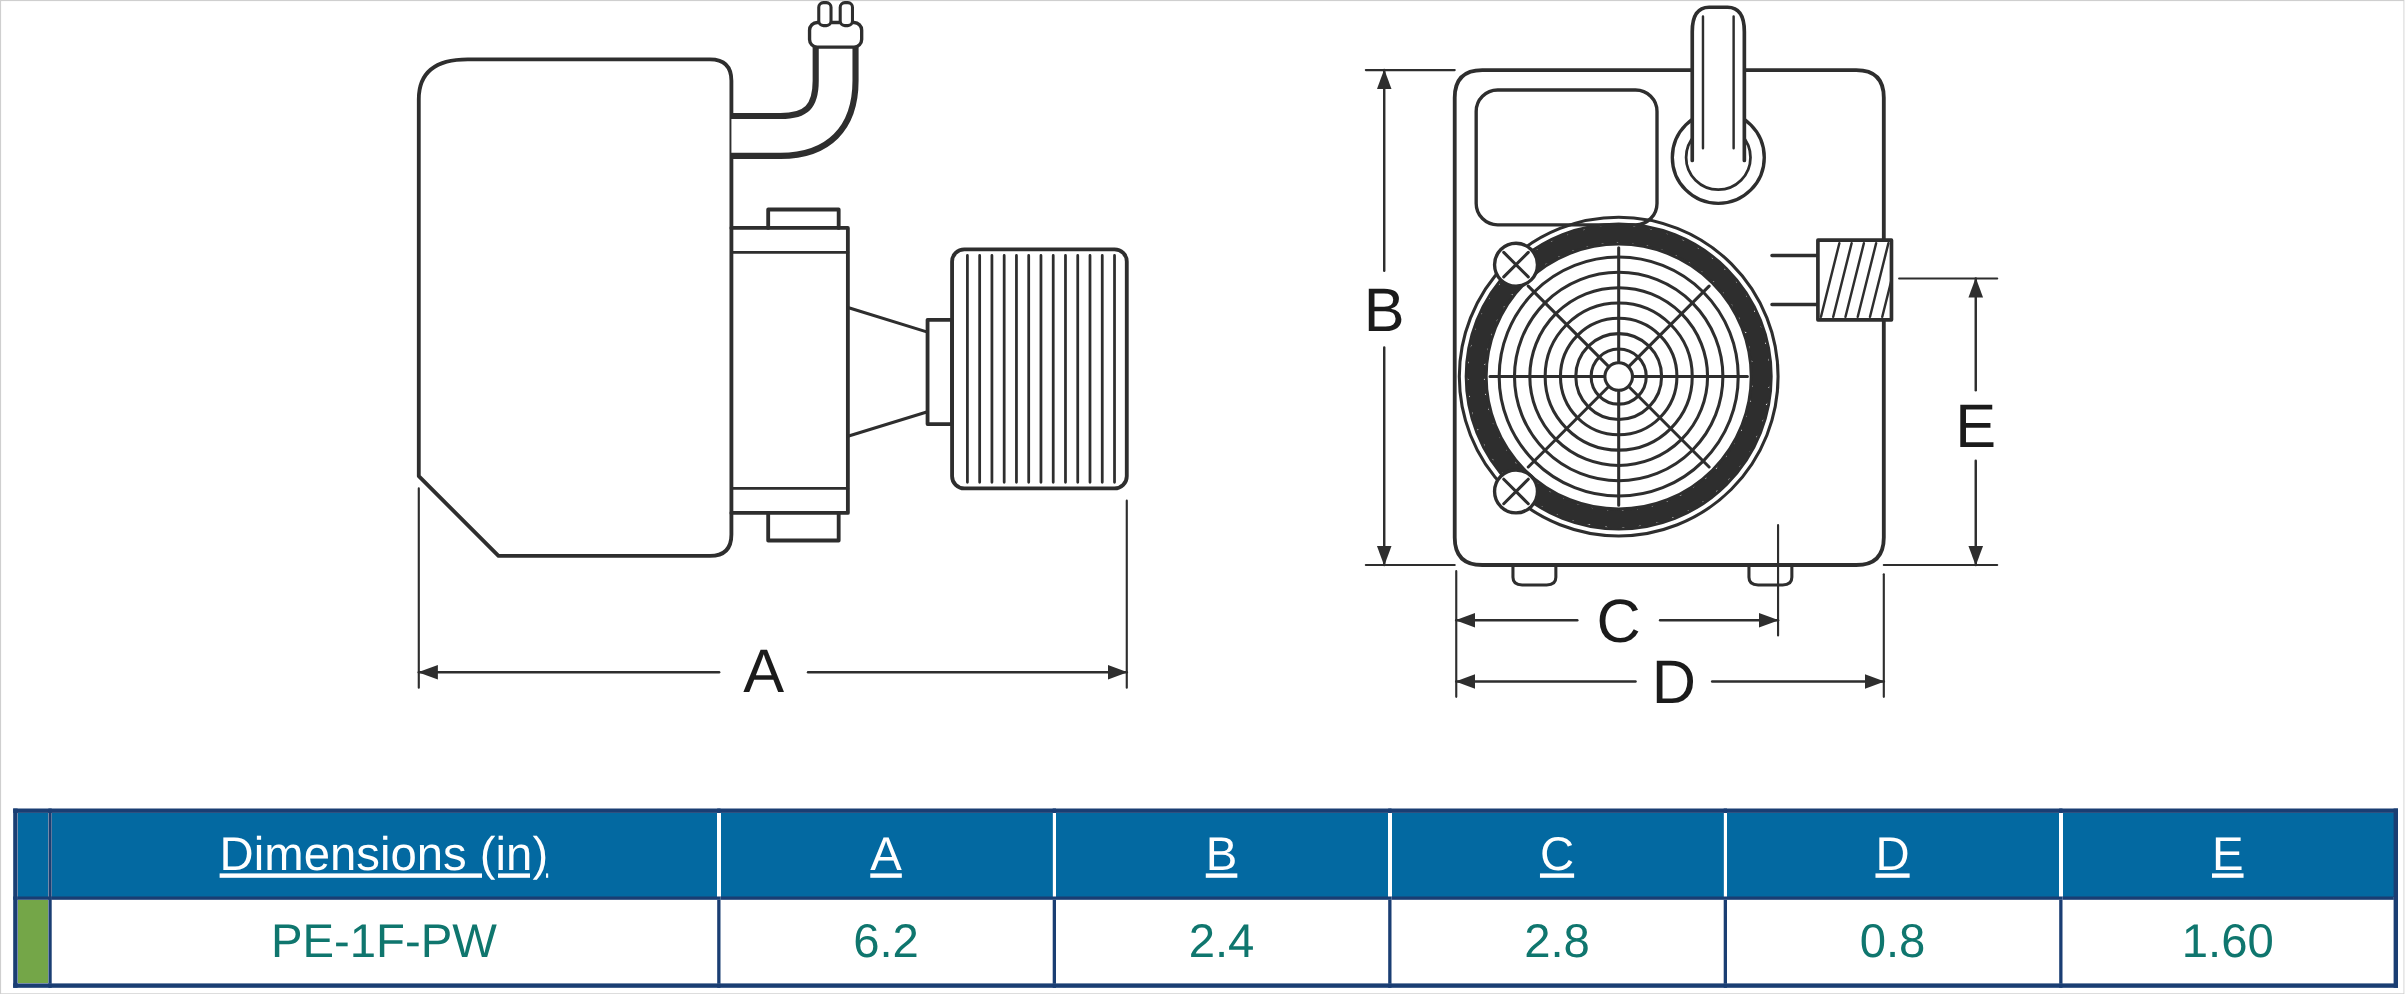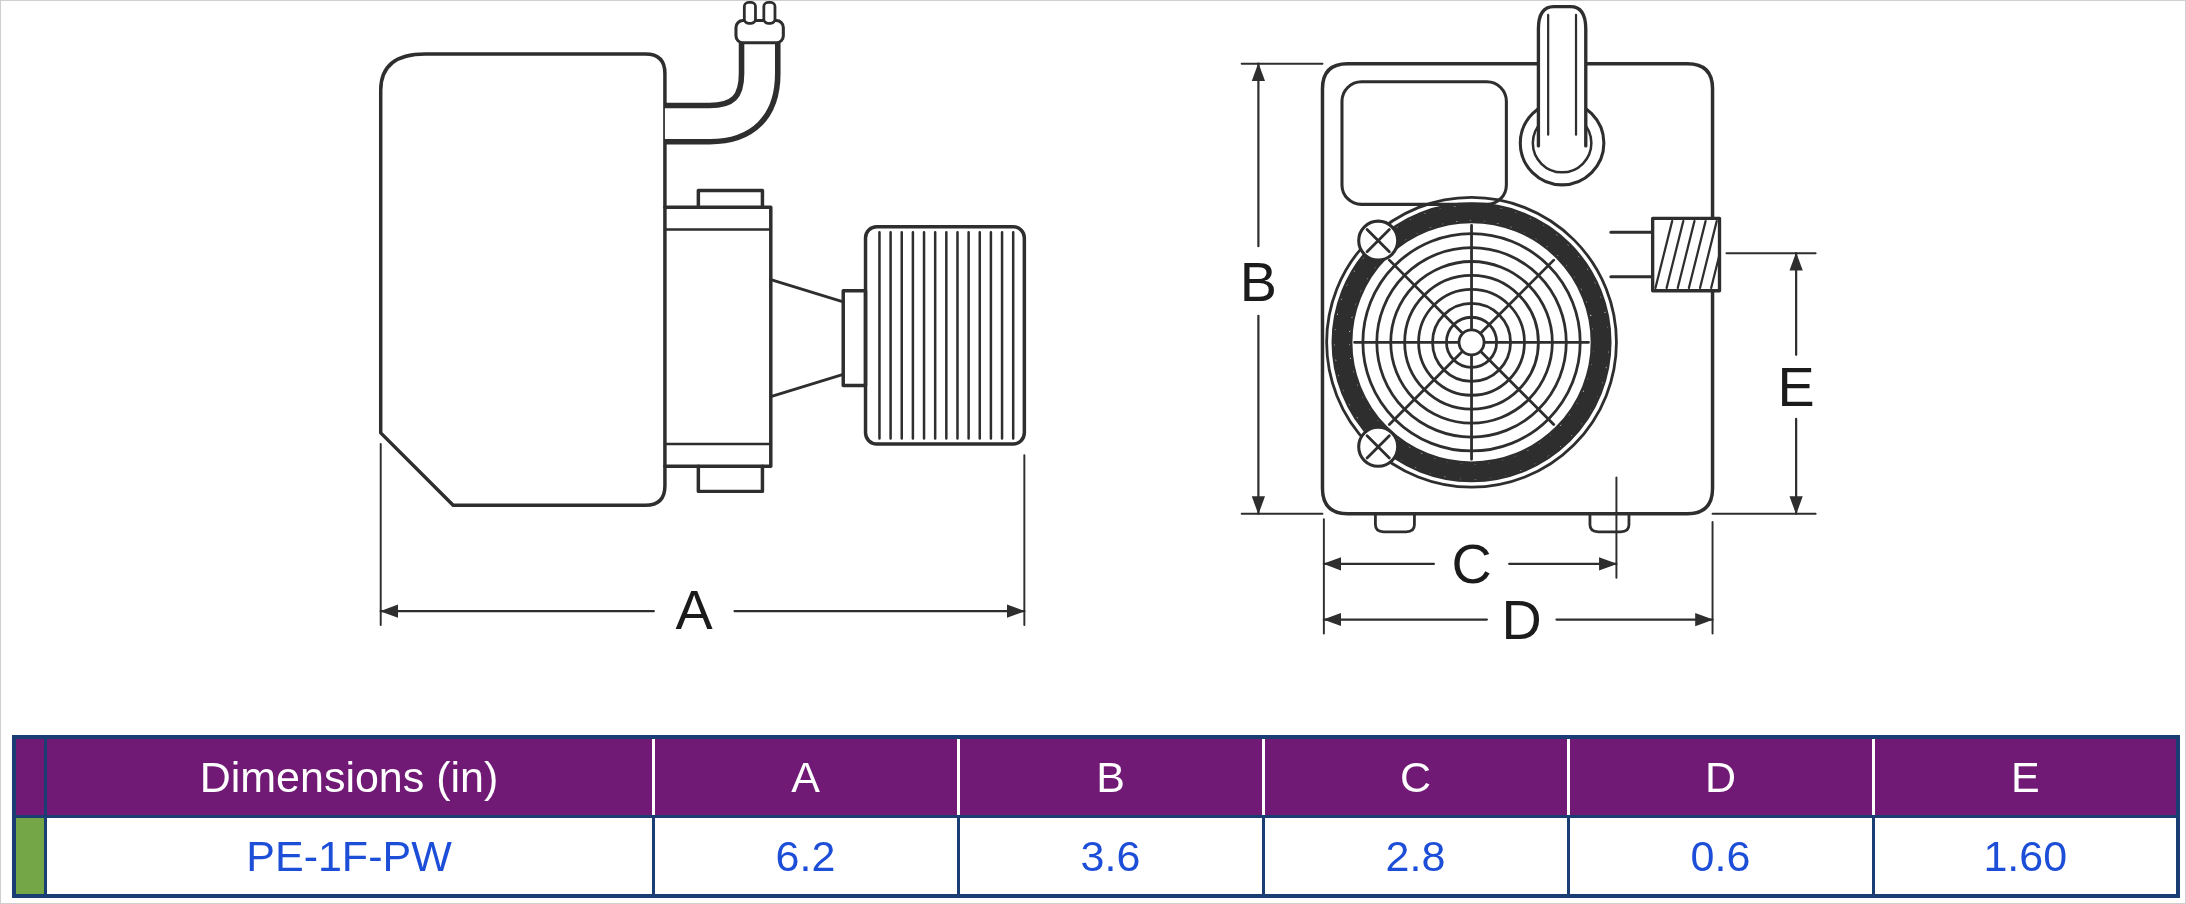--- a/index.html
+++ b/index.html
@@ -24,31 +24,32 @@
     width:2164px;
     margin:4px 0 0 11px;
     border:4px solid #1a3e73;
   }
   table.dims td{
     border:3px solid #1a3e73;
     text-align:center;
     vertical-align:middle;
     height:74px;
     font-size:43px;
-    color:#1d4ed8;
+    color:#0f766e;
     overflow:hidden;
     white-space:nowrap;
   }
   tr.hdr td{
-    background:#701a75;
+    background:#0369a1;
     color:#ffffff;
     border-left-color:rgba(255,255,255,0.55);
     border-right-color:rgba(255,255,255,0.55);
     border-top-color:#1a3e73;
     border-bottom-color:#1a3e73;
+    text-decoration:underline;
   }
   tr.hdr td.swatch, tr.hdr td.dimlabel{
     border-left-color:#1a3e73;
   }
   tr.hdr td.dimlabel{ border-right-color:rgba(255,255,255,0.55); }
   tr.hdr td.swatch{ border-right-color:#1a3e73; }
   td.swatch-green{ background:#74a648; }
 </style>
 </head>
 <body>
@@ -193,21 +194,21 @@
         <td>A</td>
         <td>B</td>
         <td>C</td>
         <td>D</td>
         <td>E</td>
       </tr>
       <tr>
         <td class="swatch-green"></td>
         <td>PE-1F-PW</td>
         <td>6.2</td>
-        <td>3.6</td>
+        <td>2.4</td>
         <td>2.8</td>
-        <td>0.6</td>
+        <td>0.8</td>
         <td>1.60</td>
       </tr>
     </tbody>
   </table>
 
 </div>
 
 </body></html>

